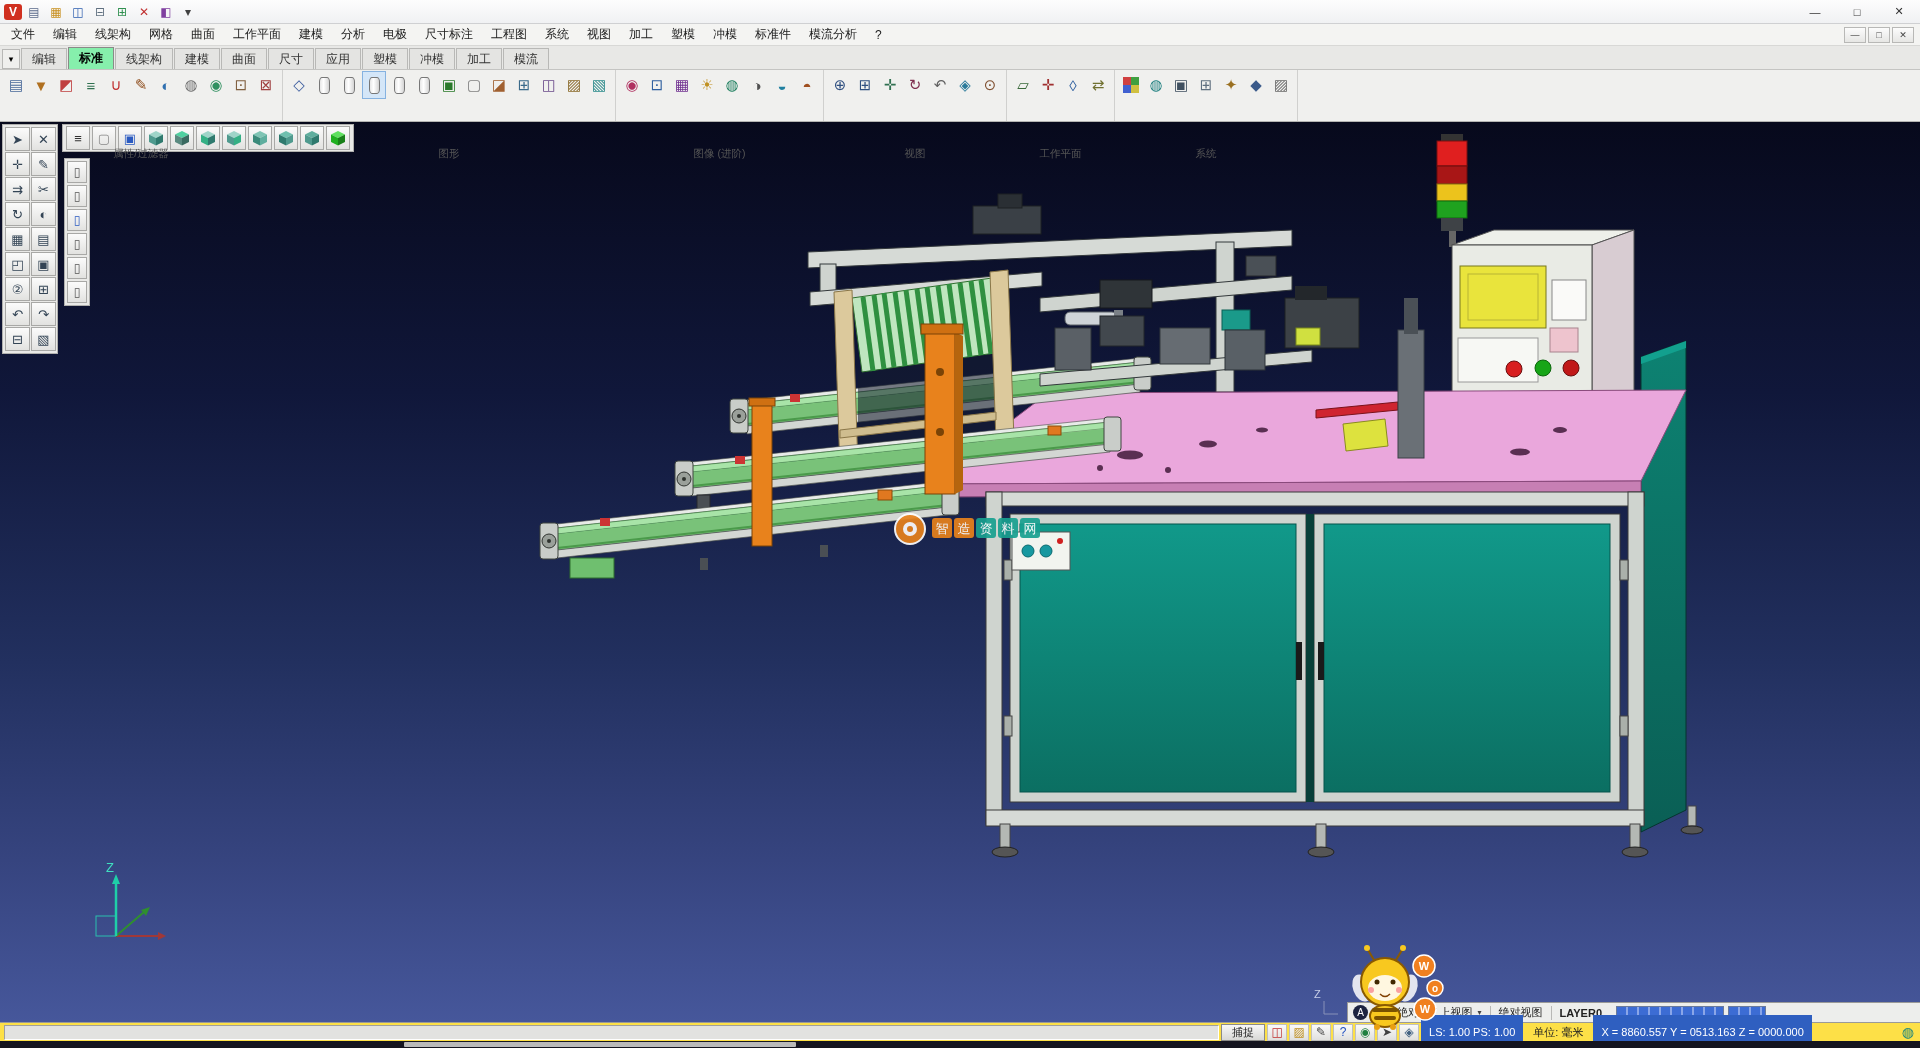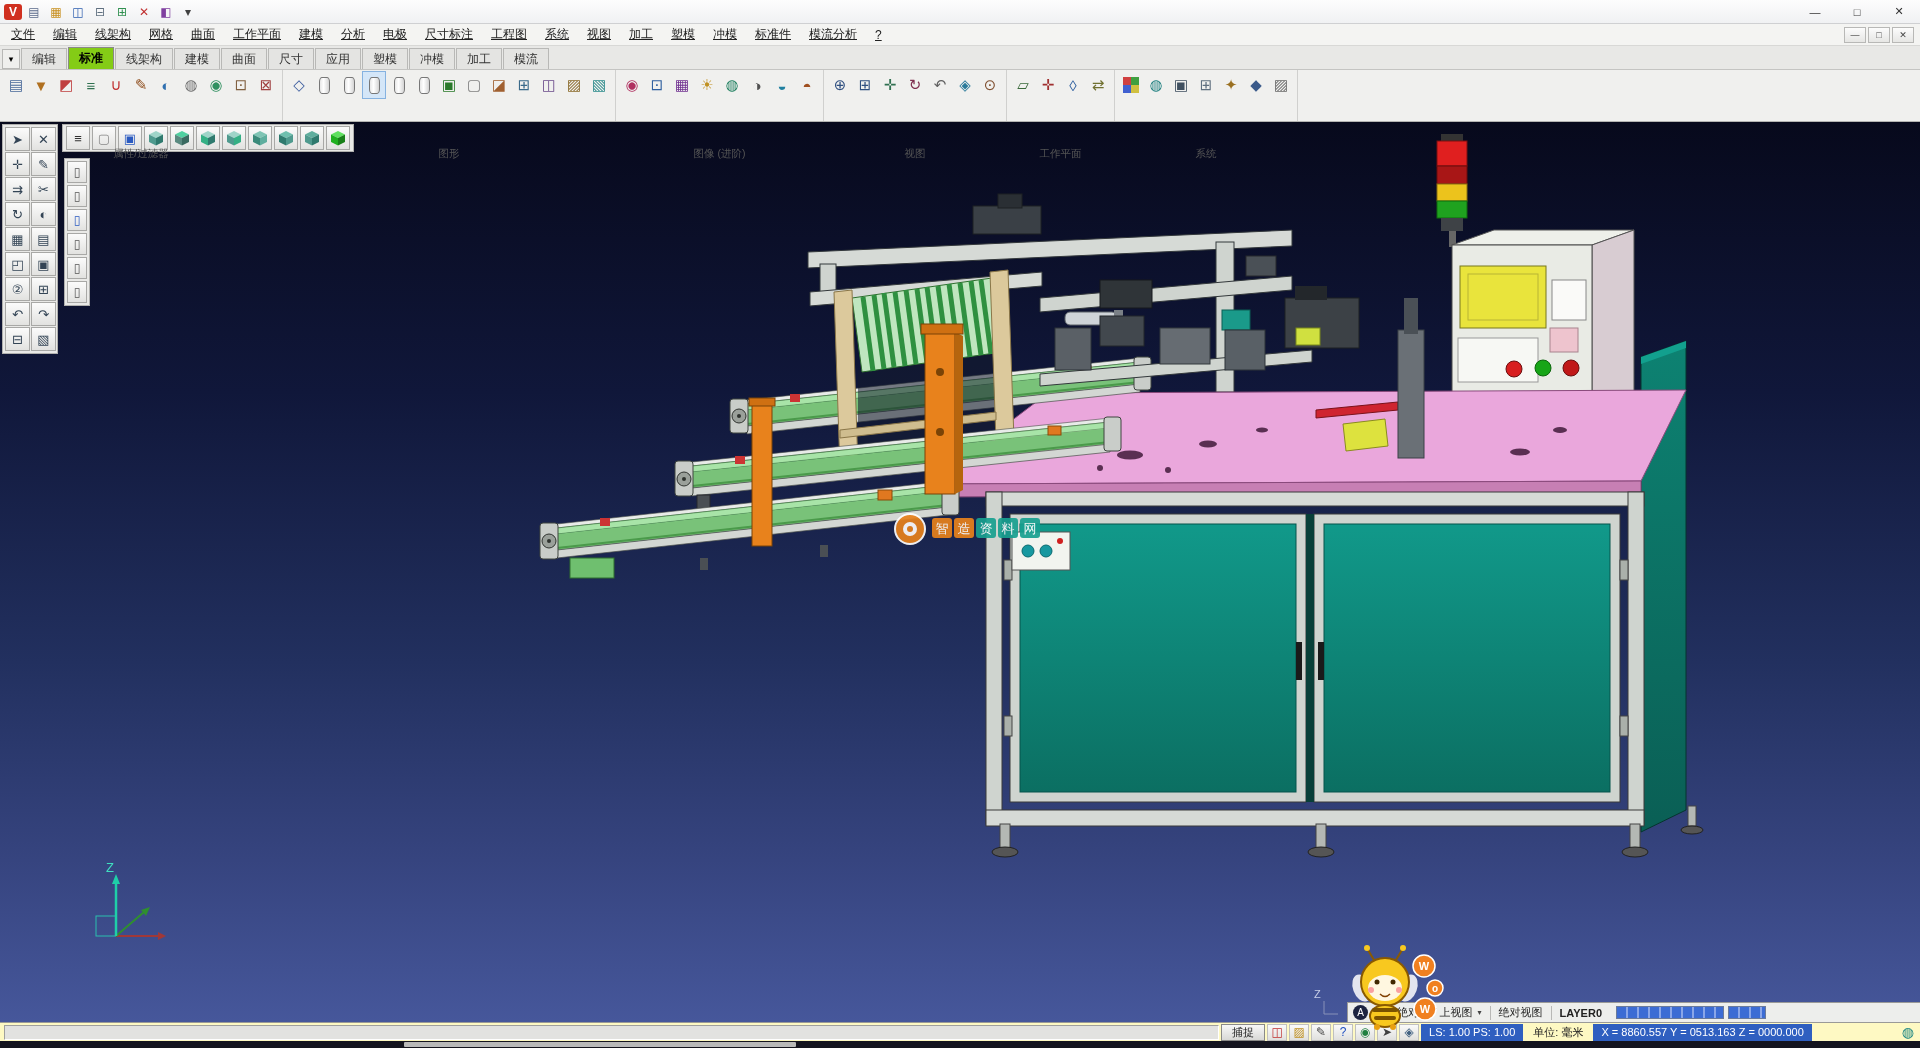--- a/index.html
+++ b/index.html
@@ -16,33 +16,33 @@
   .qat .icon-btn { width:20px; height:18px; font-size:12px; }
   .icon-btn.badge { border-radius:3px; font-weight:bold; width:18px; height:16px; }
   .title { position:absolute; left:0; right:0; text-align:center; font-size:12px; color:#1a1a1a; }
   .wctrl { margin-left:auto; display:flex; z-index:2; }
   .wbtn { width:42px; height:23px; font-size:11px; color:#333; display:flex; align-items:center; justify-content:center; }
 
   
   .menubar { position:absolute; top:24px; height:22px; left:0; right:0; background:#f4f4f2;
     border-bottom:1px solid #d8d8d6; display:flex; align-items:center; padding:0 2px; z-index:30; }
   .menus { display:flex; height:100%; }
-  .menu-item { padding:0 9px; font-size:12px; color:#222; display:flex; align-items:center;text-decoration:underline; }
+  .menu-item { padding:0 9px; font-size:12px; color:#222; display:flex; align-items:center; }
   .childctrl { margin-left:auto; display:flex; gap:2px; padding-right:4px; }
   .cbtn { width:22px; height:16px; border:1px solid #b8b8b6; background:linear-gradient(#fcfcfc,#e6e6e4);
     font-size:9px; color:#444; display:flex; align-items:center; justify-content:center; }
 
   
   .tabbar { position:absolute; top:46px; height:24px; left:0; right:0; background:#e8e8e6;
     border-bottom:1px solid #c4c4c2; display:flex; align-items:flex-end; padding:2px 2px 0; gap:1px; z-index:30; }
   .tab-dd { width:18px; height:20px; font-size:9px; border:1px solid #b8b8b6; background:#efefed;
     display:flex; align-items:center; justify-content:center; }
   .tab { padding:0 10px; height:21px; display:flex; align-items:center; font-size:12px;
     border:1px solid #b8b8b6; border-bottom:none; background:#e4e4e2; color:#333; }
-  .tab.active { background:#84cc16; font-weight:bold; color:#000; border-color:#8a8a88; height:22px; }
+  .tab.active { background:#86efac; font-weight:bold; color:#000; border-color:#8a8a88; height:22px; }
 
   
   .ribbon { position:absolute; top:70px; height:52px; left:0; right:0; background:#f0f0ee;
     border-bottom:1px solid #b4b4b2; display:flex; z-index:30; }
   .rgroup { display:flex; flex-direction:column; border-right:1px solid #d0d0ce; padding:1px 4px 0; }
   .ricons { display:flex; gap:1px; align-items:center; height:33px; }
   .ribbon .icon-btn { width:24px; height:28px; font-size:15px; border:1px solid transparent; }
   .icon-btn.active { background:#d4e6f8; border:1px solid #86b2e0; }
   .rlabel { text-align:center; font-size:10.5px; color:#555; height:15px; line-height:15px; white-space:nowrap;margin-top:47px; }
   .jar { width:11px; height:17px; background:linear-gradient(90deg,#e8e8e8,#ffffff 40%,#d4d4d4);
@@ -81,31 +81,31 @@
     transform:rotate(45deg); right:-4px; bottom:-1px; }
   .seg { padding:0 8px; display:flex; align-items:center; height:100%; white-space:nowrap; }
   .seg .dd { font-style:normal; font-size:8px; margin-left:5px; color:#444; }
   .seg.layer { font-weight:bold; }
   .vsep { width:1px; height:14px; background:#b8b8b6; }
   .bluebar { height:13px; border:1px solid #6a7a9a;
     background:repeating-linear-gradient(90deg,#3c6cd4 0px,#3c6cd4 9px,#8aa6e8 9px,#8aa6e8 11px); }
   .bluebar.w1 { width:108px; margin-left:6px; }
   .bluebar.w2 { width:38px; margin-left:4px; }
 
-  .status2 { position:absolute; left:0; right:0; bottom:7px; height:19px; background:#fef9c3;
+  .status2 { position:absolute; left:0; right:0; bottom:7px; height:19px; background:#fde047;
     border-top:1px solid #9a9a98; display:flex; align-items:center; font-size:11px; color:#222;
     z-index:10; padding:0 4px; gap:2px; }
   .prompt { flex:1; height:15px; background:#e2e2e0; border:1px solid #a0a09e;
     border-bottom-color:#fff; border-right-color:#fff; }
   .snapbtn { padding:0 10px; height:17px; display:flex; align-items:center; font-size:11px;
     border:1px solid #8a8a88; background:linear-gradient(#f8f8f8,#d8d8d6); }
   #status-icons { display:flex; gap:2px; }
   .st-icon { width:20px; height:17px; font-size:12px; border:1px solid #c0c0be;
     background:linear-gradient(#fafafa,#e0e0de); display:flex; align-items:center; justify-content:center; }
-  .seg.blue { background:#2f5fc0; color:#fff; height:17px; }
+  .seg.blue { background:#2f5fc0; color:#fff; height:34px; }
   .spacer { width:84px; }
   .globe { font-size:14px; color:#128080; margin:0 2px; }
 
   .taskbar { position:absolute; left:0; right:0; bottom:0; height:7px; background:#14141f; z-index:10; }
   .taskbar .tseg { position:absolute; left:404px; top:1px; width:392px; height:5px; background:#b9b9b9; border-radius:1px; }
 
   #mascot { position:absolute; left:1340px; top:938px; z-index:40; }
   svg { overflow:visible; }
 </style>
 </head>

